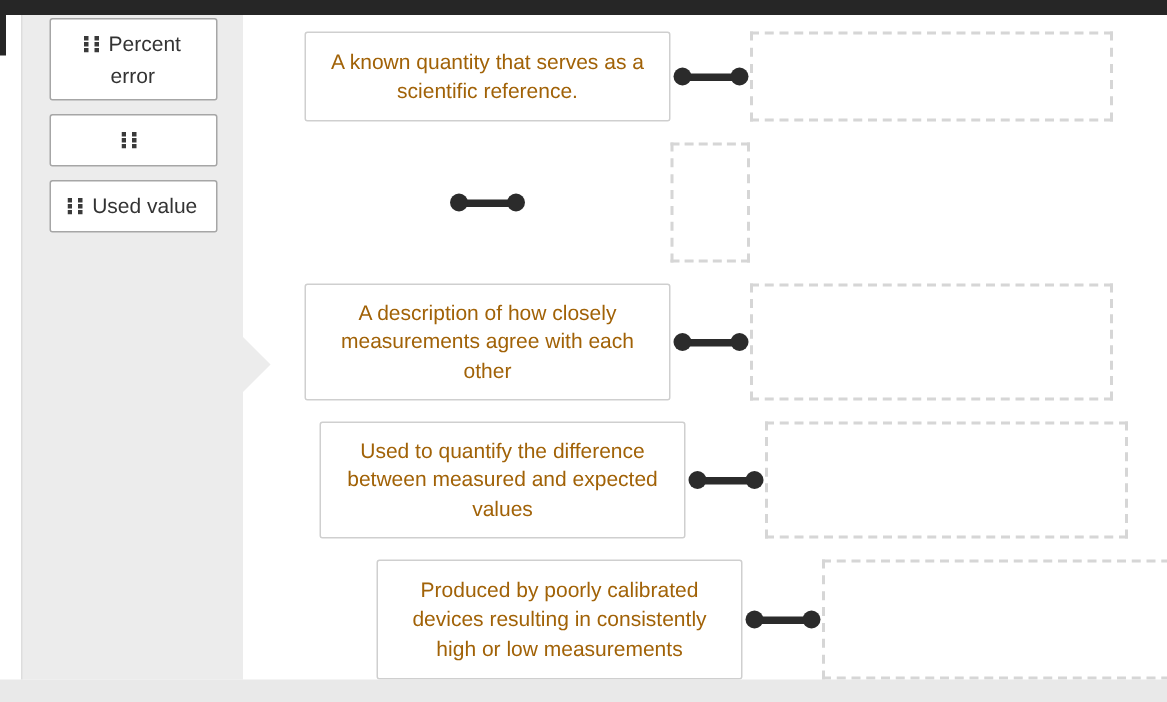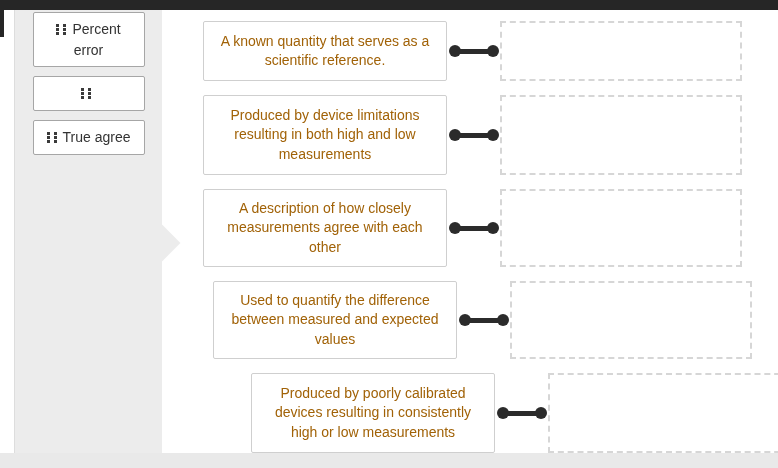--- a/index.html
+++ b/index.html
@@ -140,35 +140,34 @@
   <div class="chip">
     <span class="handle-icon"><svg width="11" height="11" viewBox="0 0 11 11">
           <g fill="#3a3a3a">
             <rect x="0" y="0" width="3" height="3"></rect>
             <rect x="7" y="0" width="3" height="3"></rect>
             <rect x="0" y="4" width="3" height="3"></rect>
             <rect x="7" y="4" width="3" height="3"></rect>
             <rect x="0" y="8" width="3" height="3"></rect>
             <rect x="7" y="8" width="3" height="3"></rect>
           </g>
-        </svg></span><span>True agree</span>
+        </svg></span><span>Used value</span>
   </div>
   <div class="panel-pointer"></div>
 </div>
 
 <div class="rows">
   <div class="row row-1">
     <div class="def-card">A known quantity that serves as a scientific reference.</div>
     <div class="connector-cell">
       <div class="connector"></div>
     </div>
     <div class="drop-zone"></div>
   </div>
   <div class="row row-2">
-    <div class="def-card">Produced by device limitations resulting in both high and low measurements</div>
     <div class="connector-cell">
       <div class="connector"></div>
     </div>
     <div class="drop-zone"></div>
   </div>
   <div class="row row-3">
     <div class="def-card">A description of how closely measurements agree with each other</div>
     <div class="connector-cell">
       <div class="connector"></div>
     </div>

